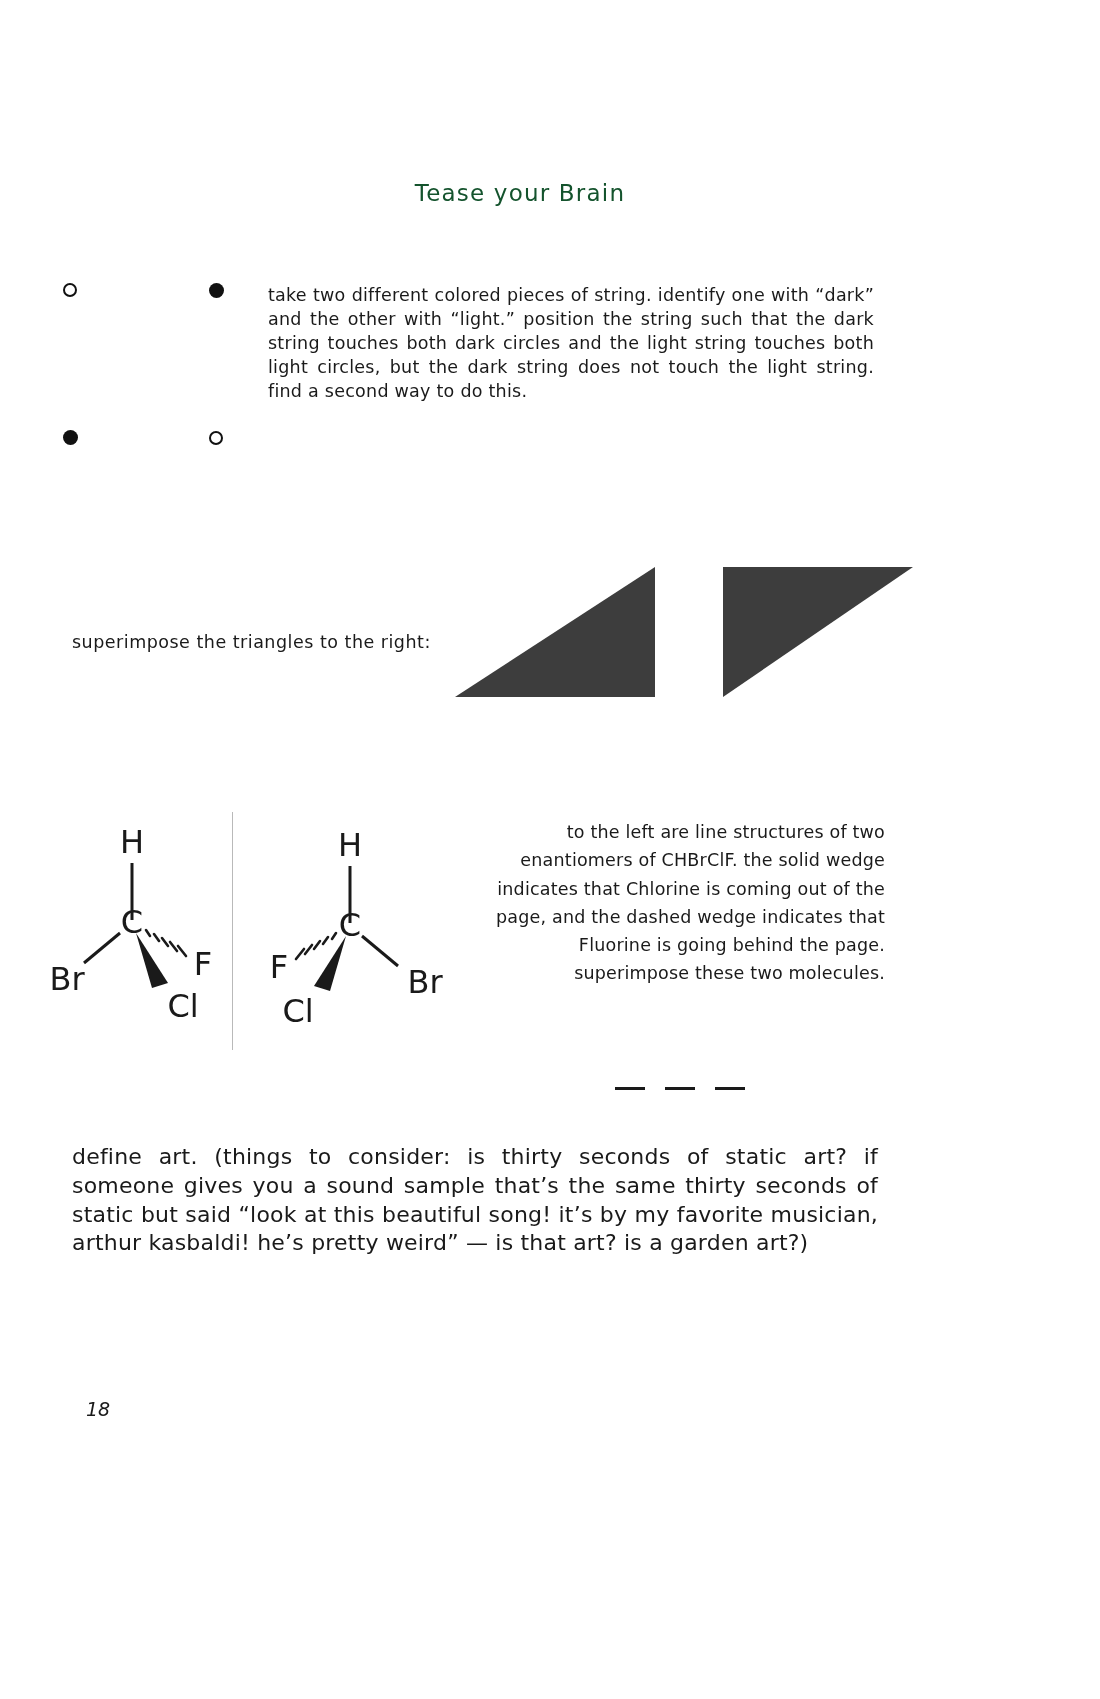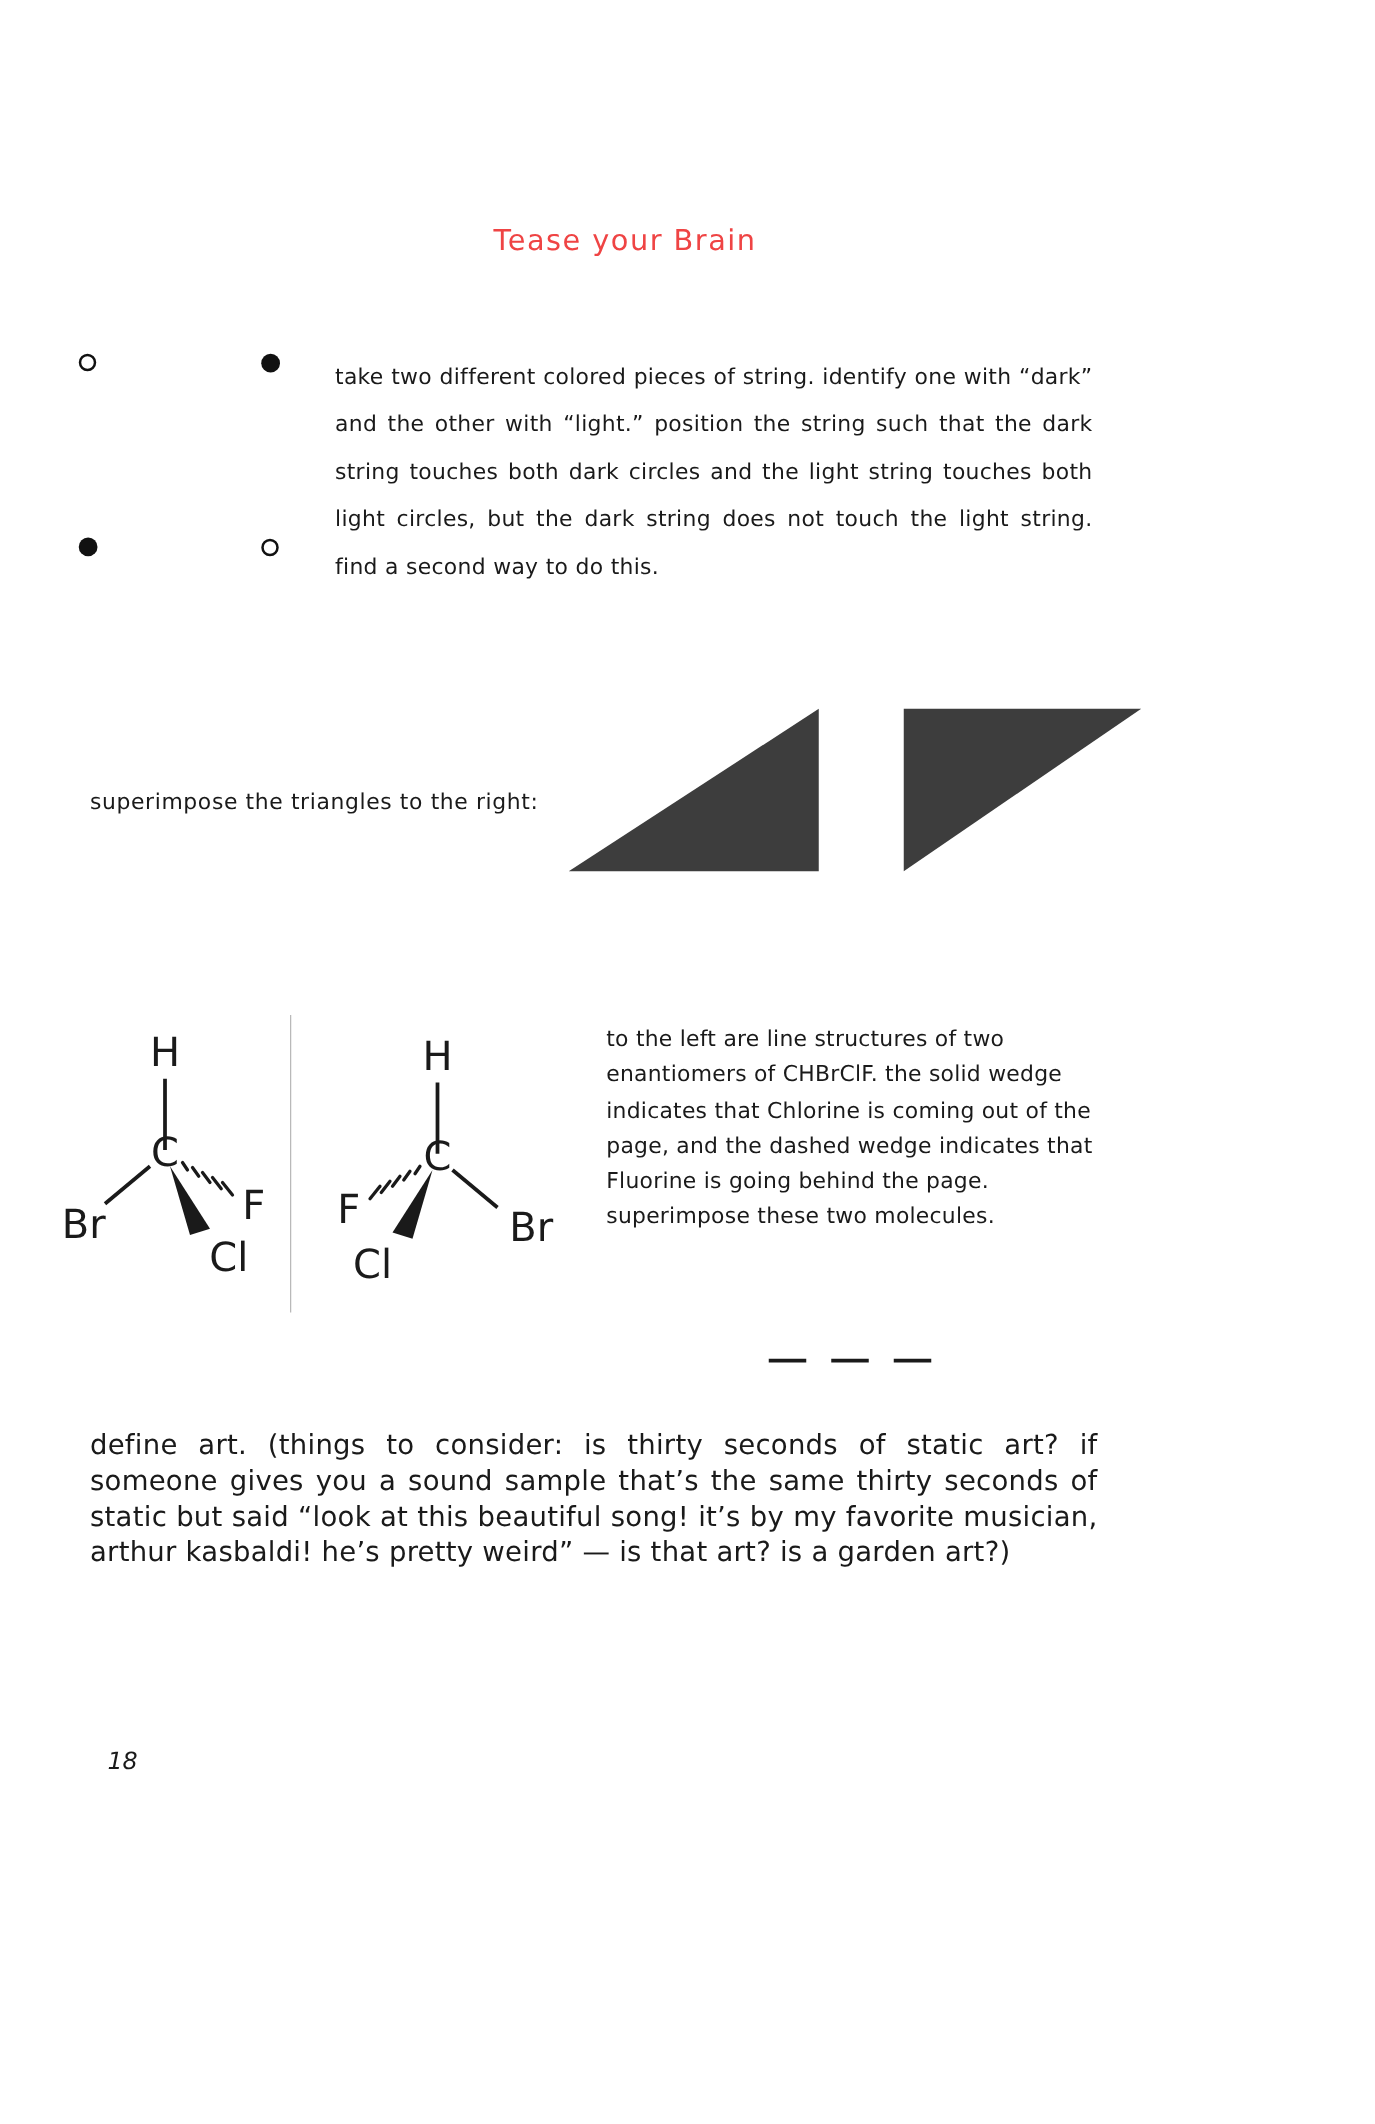--- a/index.html
+++ b/index.html
@@ -22,21 +22,22 @@
 
   
   .title {
     position: absolute;
     top: 180px;
     left: 0;
     width: 1000px;
     text-align: center;
     font-size: 23px;
     letter-spacing: 1.2px;
-    color: #ef4444;
+    color: #14532d;
+    padding-left: 20px;
   }
 
   
   .circle-open {
     position: absolute;
     width: 14px;
     height: 14px;
     border: 2px solid #111;
     border-radius: 50%;
     box-sizing: border-box;
@@ -54,21 +55,21 @@
   #circle-tr { left: 209px; top: 283px; }
   #circle-bl { left: 63px;  top: 430px; }
   #circle-br { left: 209px; top: 431px; }
 
   .para-string {
     position: absolute;
     left: 268px;
     top: 283px;
     width: 606px;
     font-size: 17.5px;
-    line-height: 38px;
+    line-height: 24px;
     text-align: justify;
     letter-spacing: 0.25px;
   }
 
   
   .tri-label {
     position: absolute;
     left: 72px;
     top: 632px;
     font-size: 17.5px;
@@ -109,21 +110,21 @@
     background: #b9b9b9;
   }
 
   .para-mol {
     position: absolute;
     left: 485px;
     top: 818px;
     width: 400px;
     font-size: 17.5px;
     line-height: 28.3px;
-    text-align: left;
+    text-align: right;
     letter-spacing: 0.2px;
   }
 
   
   .sep {
     position: absolute;
     top: 1087px;
     left: 615px;
     width: 130px;
     display: flex;

